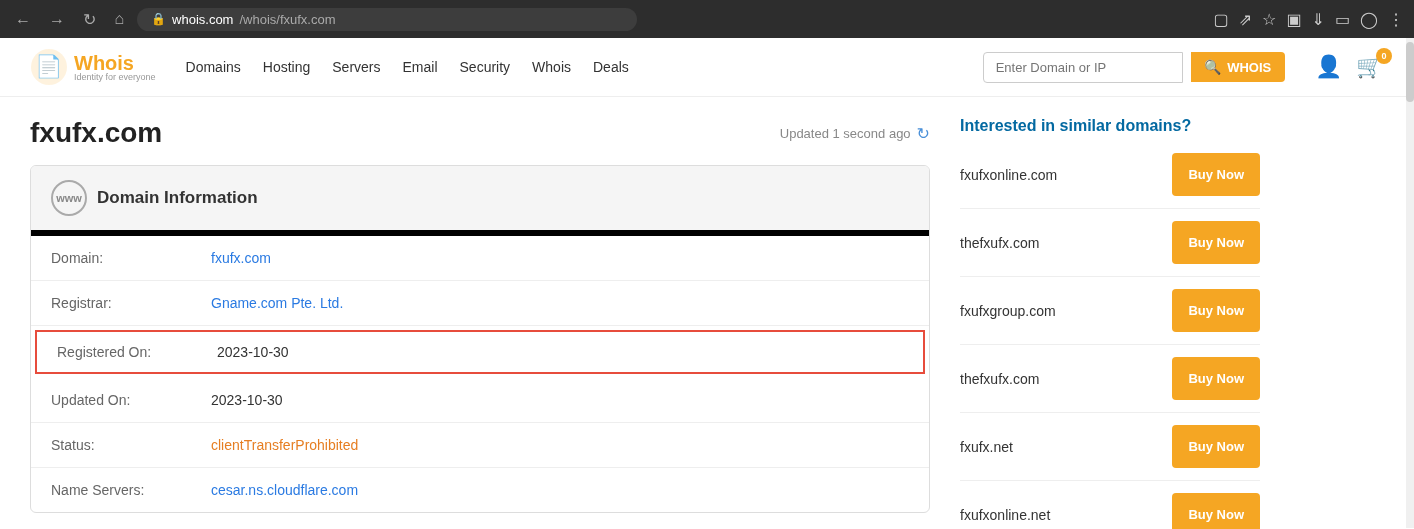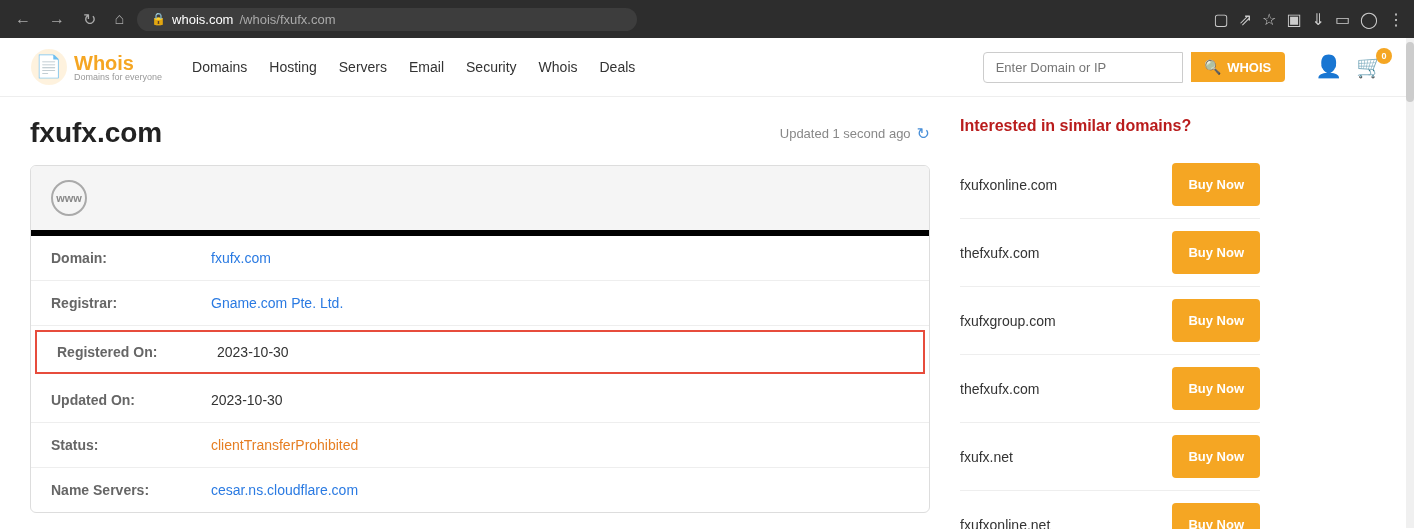--- a/index.html
+++ b/index.html
@@ -202,45 +202,44 @@
       display: flex;
       align-items: flex-start;
       padding: 14px 20px;
       border-bottom: 1px solid #eee;
     }
     .info-row:last-child { border-bottom: none; }
     .info-label {
       color: #666;
       min-width: 160px;
       font-size: 14px;
-      font-weight: bold;
     }
     .info-value {
       color: #333;
       font-size: 14px;
     }
     .info-value.link-blue { color: #2a7ae2; }
     .info-value.orange { color: #e67e22; }
     .info-row.highlighted {
       border: 2px solid #e74c3c;
       margin: 4px;
       padding: 12px 20px;
     }
     .info-row.highlighted .info-label,
     .info-row.highlighted .info-value {
       font-size: 14px;
     }
     .nameservers { display: flex; flex-direction: column; gap: 4px; }
 
     
     .similar-title {
-      color: #b91c1c;
+      color: #0369a1;
       font-size: 16px;
       font-weight: bold;
-      margin-bottom: 16px;
+      margin-bottom: 6px;
     }
     .similar-item {
       display: flex;
       align-items: center;
       justify-content: space-between;
       padding: 12px 0;
       border-bottom: 1px solid #eee;
     }
     .similar-domain { font-size: 14px; color: #333; }
     .buy-now-btn {
@@ -300,21 +299,21 @@
   </div>
 
   <div class="site-header">
     <div class="logo-area">
       <svg class="logo-icon" viewBox="0 0 38 38">
         <ellipse cx="19" cy="19" rx="18" ry="18" fill="#f5a623" opacity="0.15"></ellipse>
         <text x="5" y="26" font-size="22" fill="#f5a623" font-weight="bold">📄</text>
       </svg>
       <div class="logo-text-area">
         <span class="logo-whois">Whois</span>
-        <span class="logo-sub">Domains for everyone</span>
+        <span class="logo-sub">Identity for everyone</span>
       </div>
     </div>
 
     <nav class="nav-links">
       <a class="nav-link">Domains</a>
       <a class="nav-link">Hosting</a>
       <a class="nav-link">Servers</a>
       <a class="nav-link">Email</a>
       <a class="nav-link">Security</a>
       <a class="nav-link">Whois</a>
@@ -344,20 +343,21 @@
         <h1 class="page-title">fxufx.com</h1>
         <div class="updated-info">
           <span>Updated 1 second ago</span>
           <span class="refresh-icon">↻</span>
         </div>
       </div>
 
       <div class="domain-info-card">
         <div class="card-header">
           <div class="card-header-icon">www</div>
+          <span class="card-header-title">Domain Information</span>
         </div>
 
         <div class="info-row">
           <span class="info-label">Domain:</span>
           <span class="info-value link-blue">fxufx.com</span>
         </div>
 
         <div class="info-row">
           <span class="info-label">Registrar:</span>
           <span class="info-value link-blue">Gname.com Pte. Ltd.</span>

